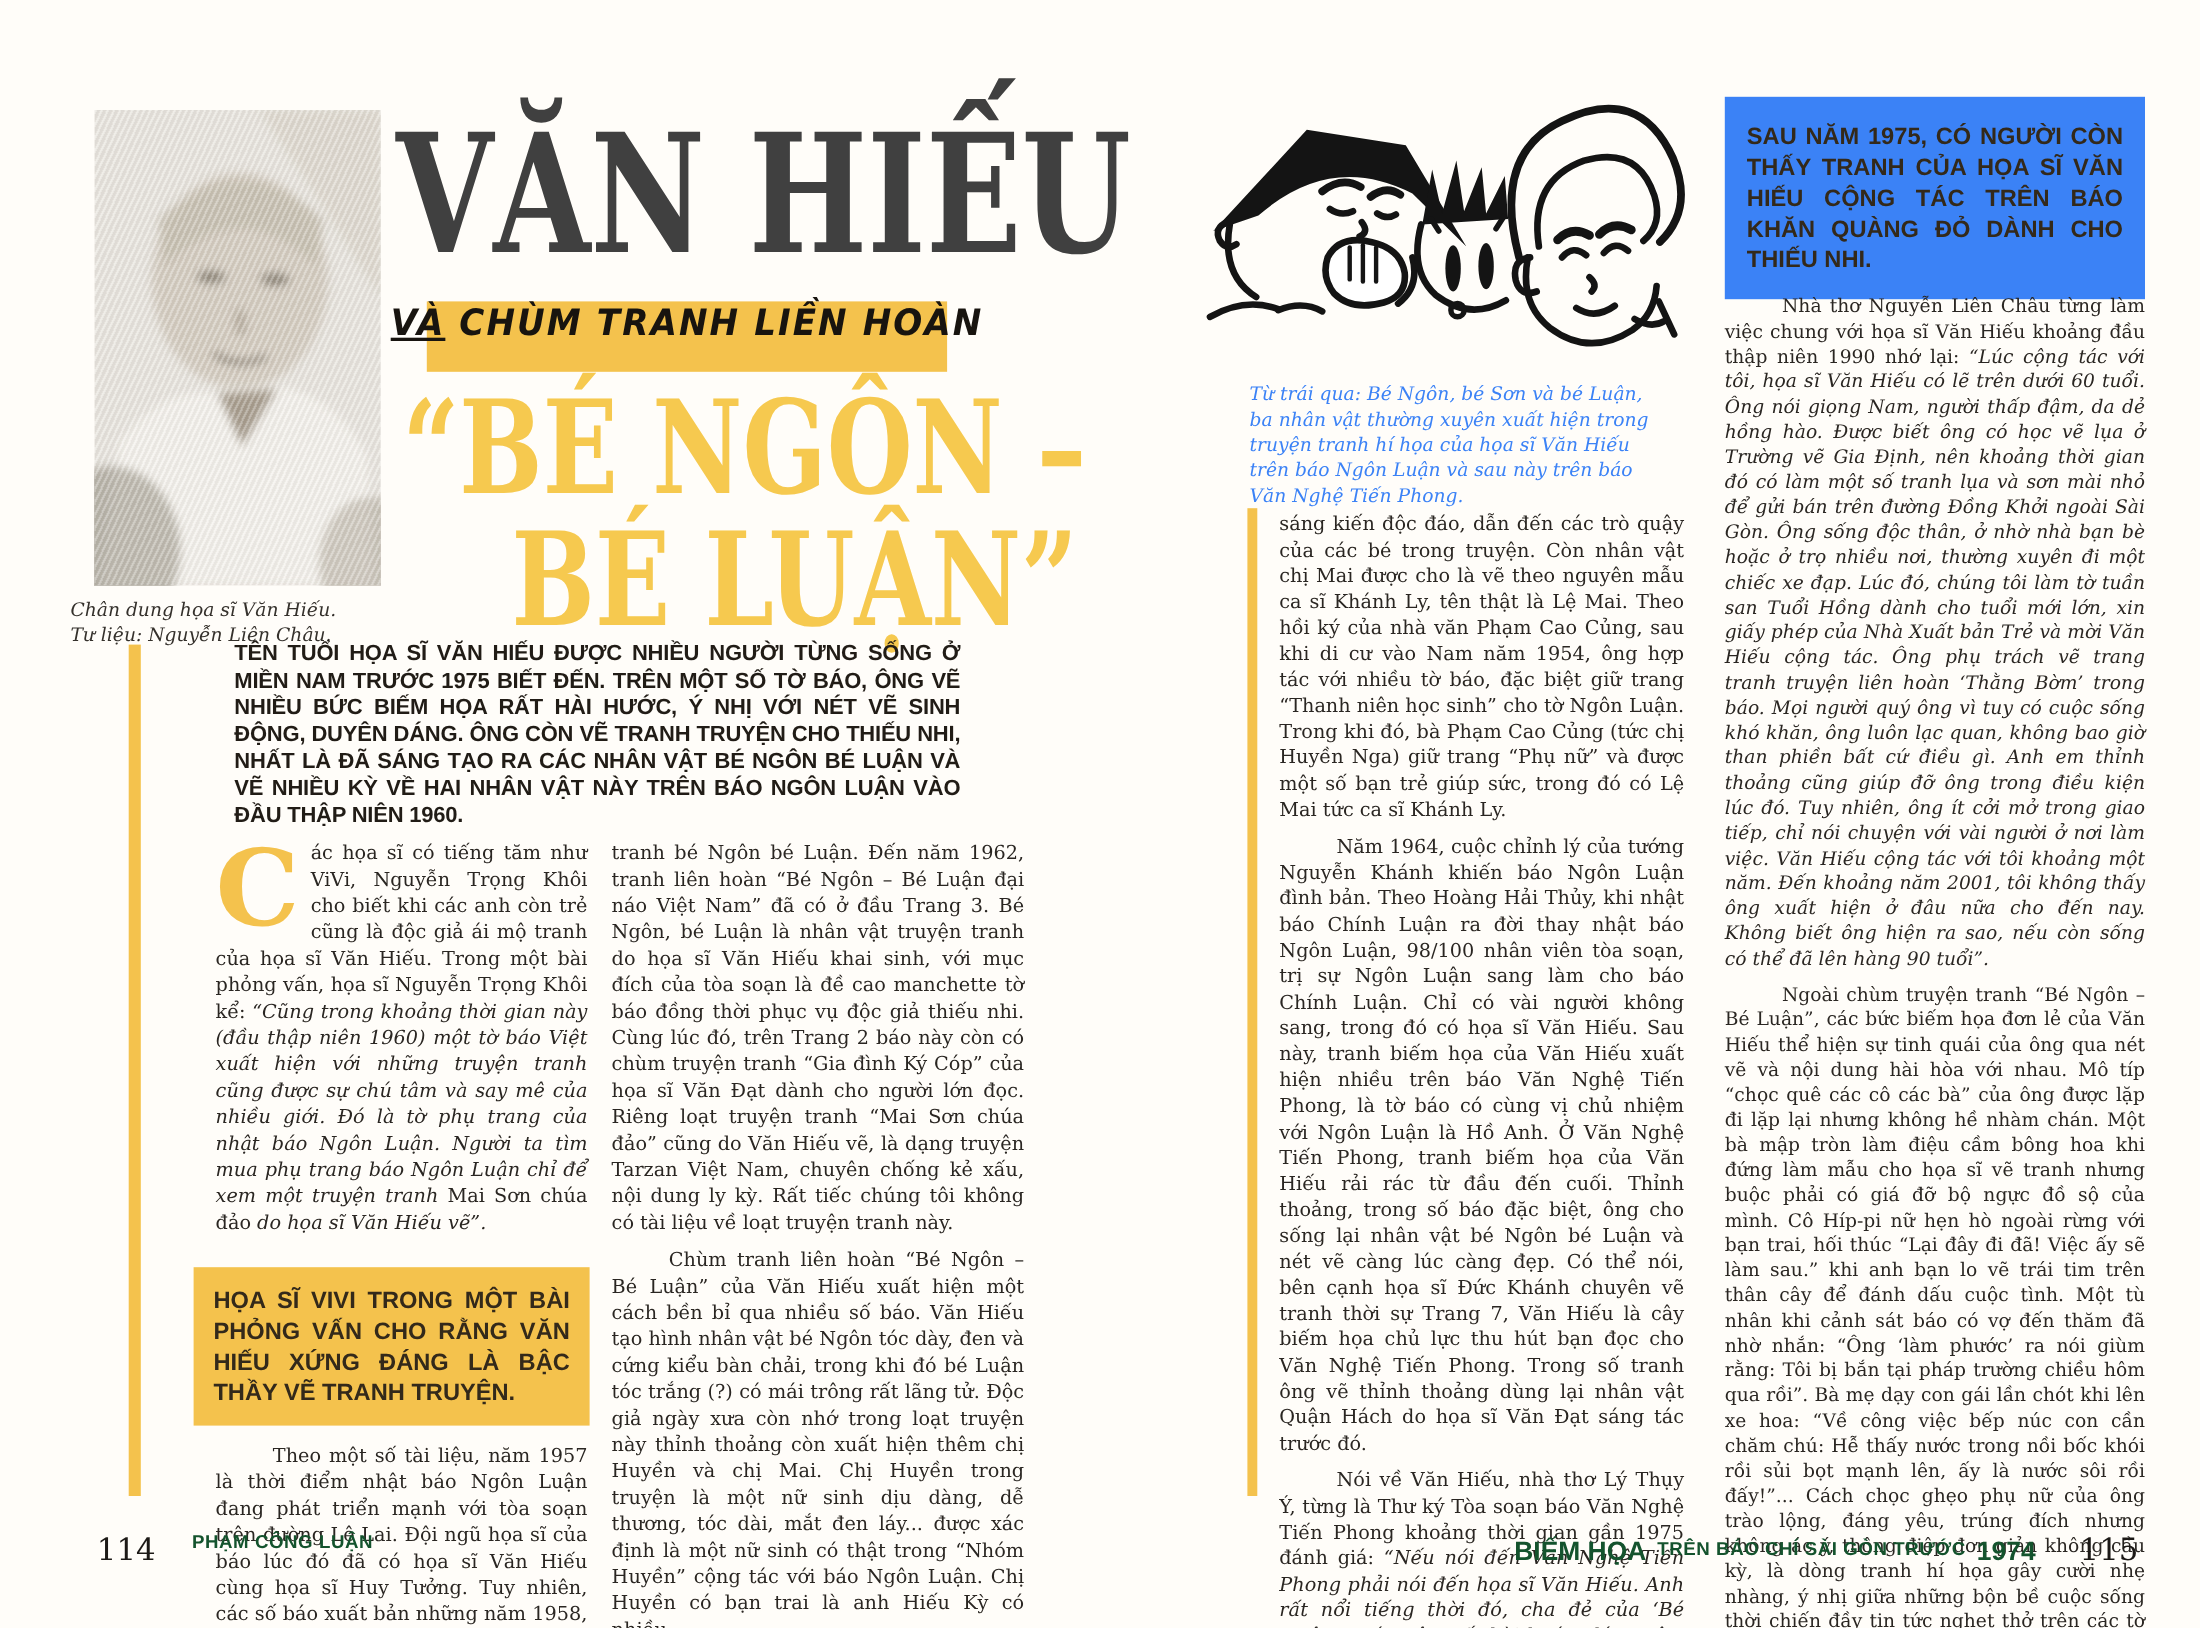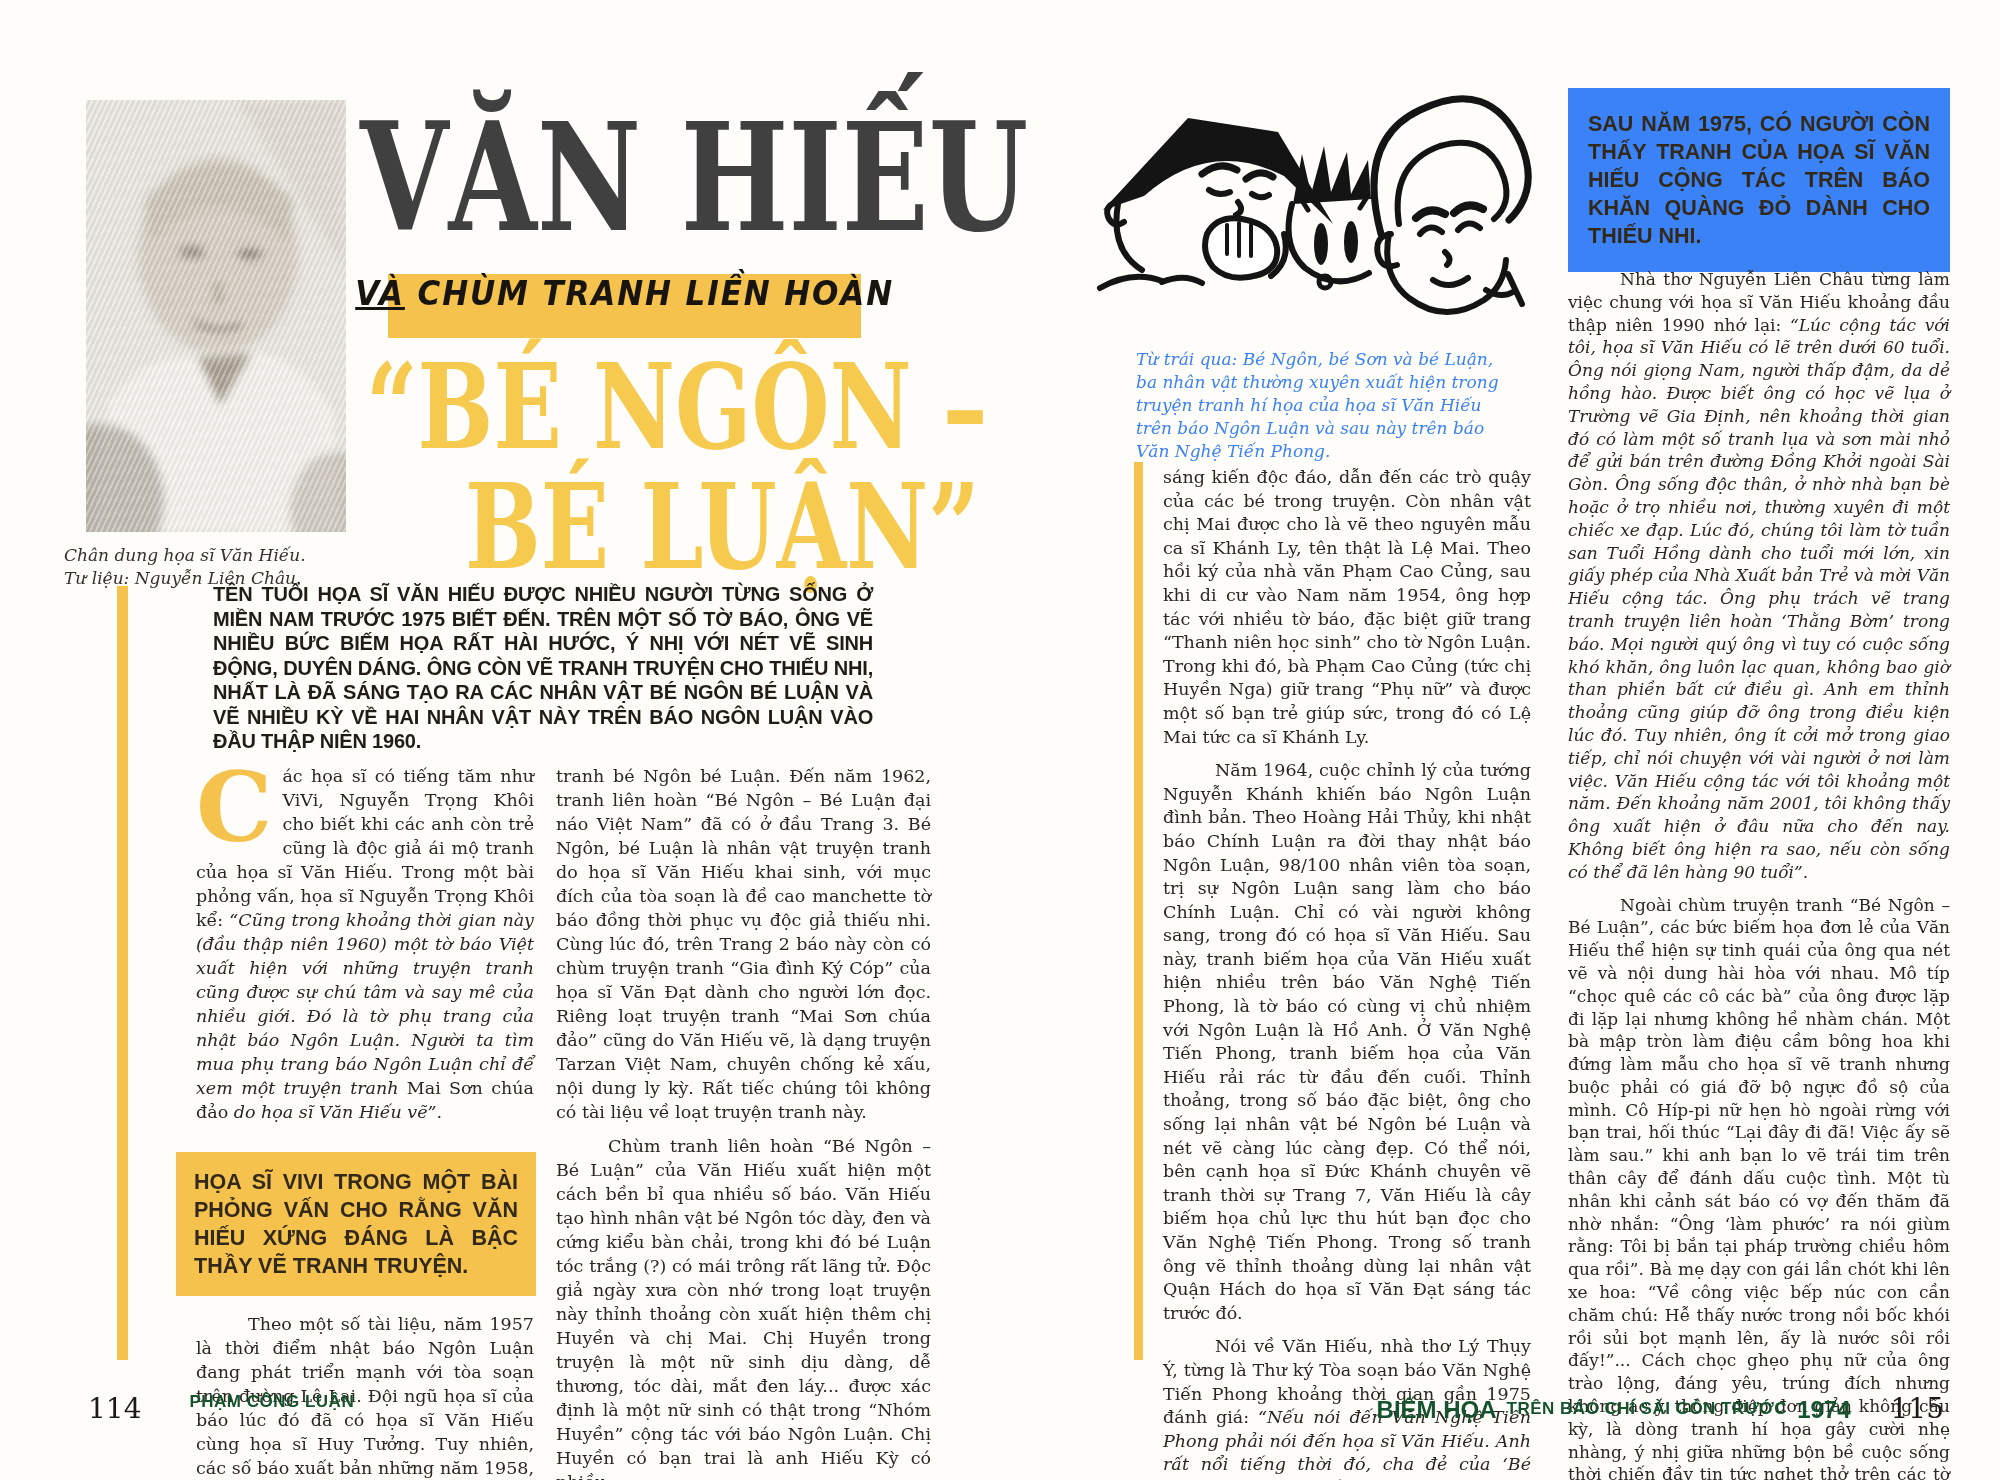--- a/index.html
+++ b/index.html
@@ -43,21 +43,21 @@
   .highlight-box{position:absolute;left:1568px;top:88px;width:382px;background:#3b82f6;padding:22px 20px;
      font-family:"Liberation Sans","DejaVu Sans",sans-serif;font-weight:bold;font-size:21.5px;line-height:28px;
      color:#33291a;text-align:justify;}
 
   
   .cartoon{position:absolute;left:1088px;top:82px;width:445px;height:248px;}
   .cartoon-caption{position:absolute;left:1136px;top:348px;width:380px;font-style:italic;font-size:17px;
      line-height:1.35;color:#3b82f6;}
 
   
-  .footer-left{position:absolute;left:88px;top:1392px;display:flex;align-items:flex-end;gap:48px;}
+  .footer-left{position:absolute;left:88px;top:1392px;display:flex;align-items:flex-end;gap:33px;}
   .footer-right{position:absolute;right:56px;top:1392px;display:flex;align-items:baseline;gap:10px;}
   .pgnum{font-family:"DejaVu Serif",serif;font-size:28px;color:#1c1916;}
   .runhead{font-family:"Liberation Sans","DejaVu Sans",sans-serif;font-weight:bold;letter-spacing:.5px;color:#14532d;}
   .runhead.big{font-size:24px;letter-spacing:0;}
   .runhead.small{font-size:17px;align-self:center;}
 </style>
 </head>
 <body>
 
 <div id="spread" data-name="magazine-spread">

